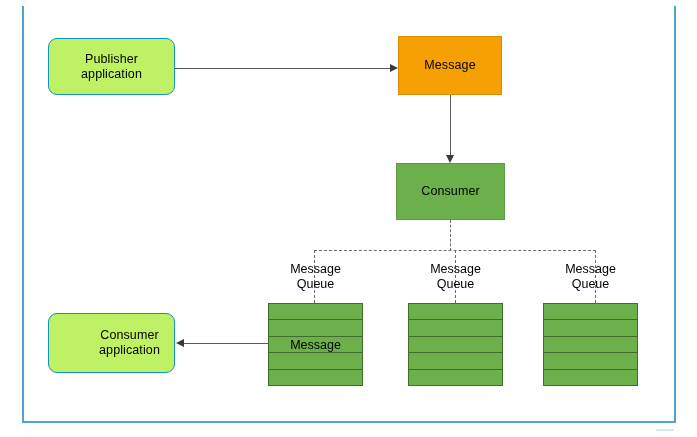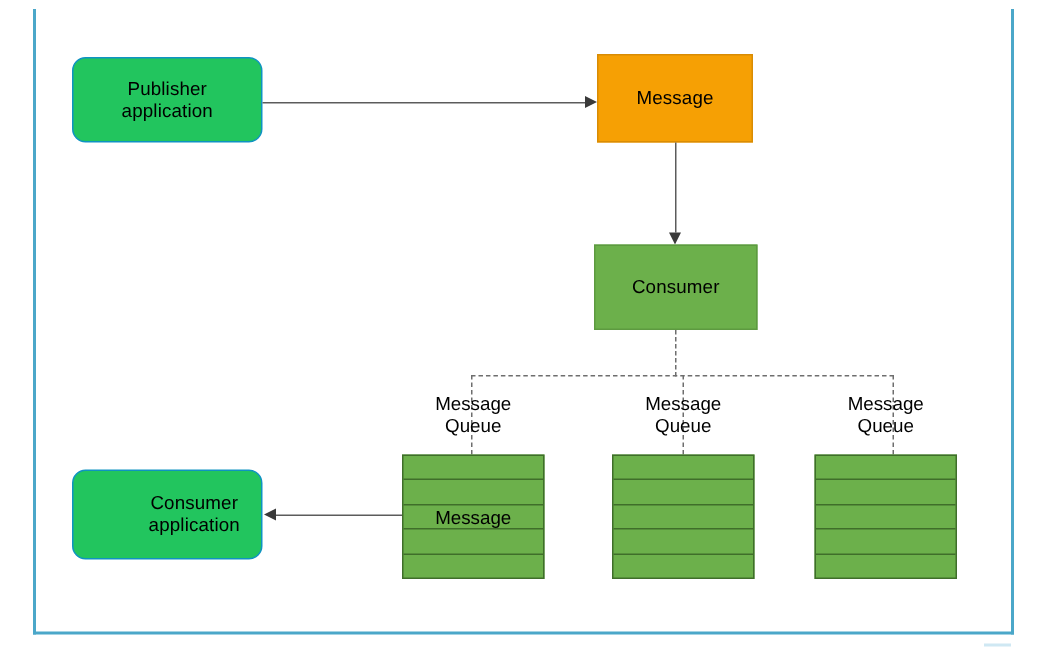--- a/index.html
+++ b/index.html
@@ -45,21 +45,21 @@
     align-items: center;
     justify-content: center;
     text-align: center;
     color: #000000;
     font-size: 12.5px;
     line-height: 15px;
     letter-spacing: 0.1px;
   }
 
   .node-app {
-    background: #22c55e;
+    background: #bef264;
     border-radius: 9px;
     border: 1px solid #0f93c2;
   }
   .node-message {
     background: #f6a004;
     border: 1px solid #d98c04;
   }
   .node-exchange {
     background: #6cb04b;
     border: 1px solid #5d9a40;

